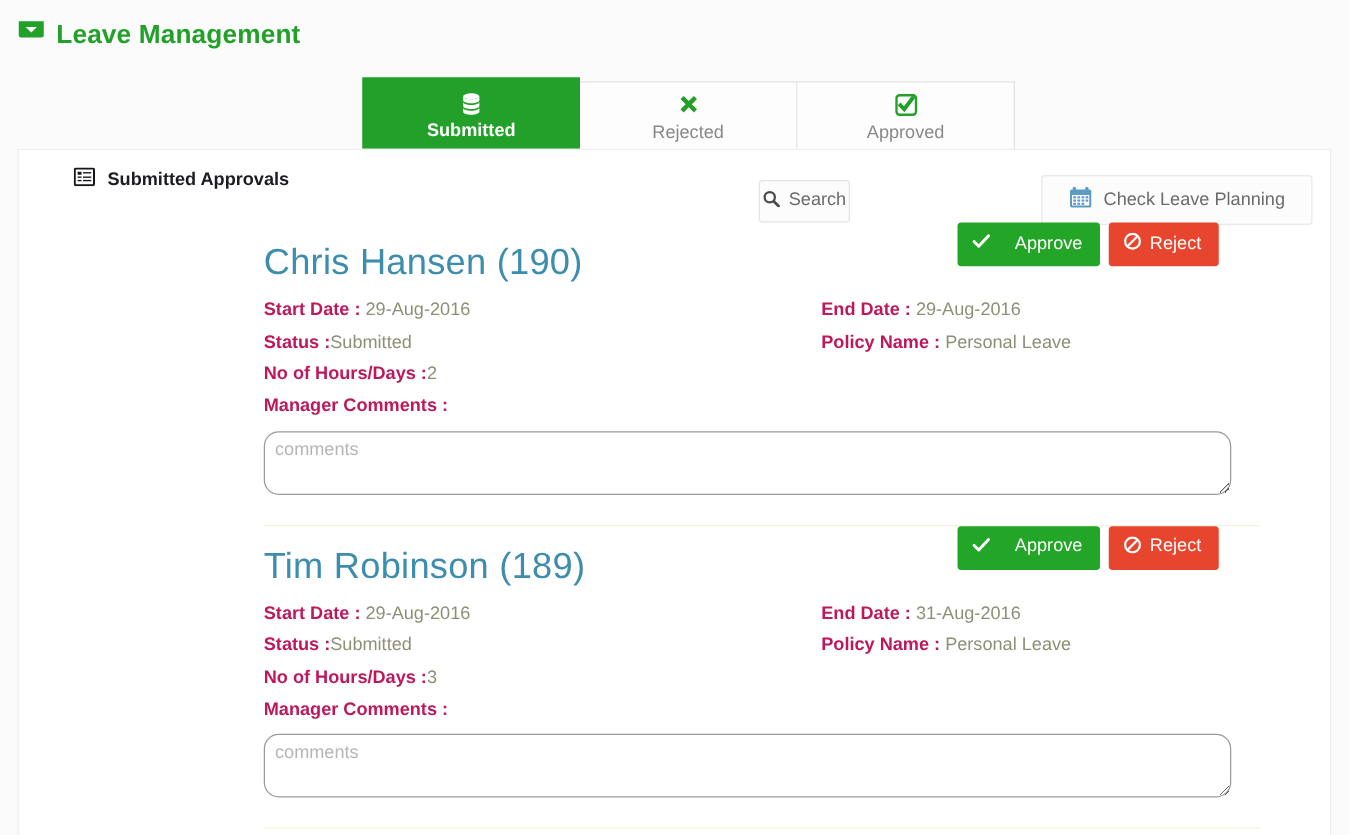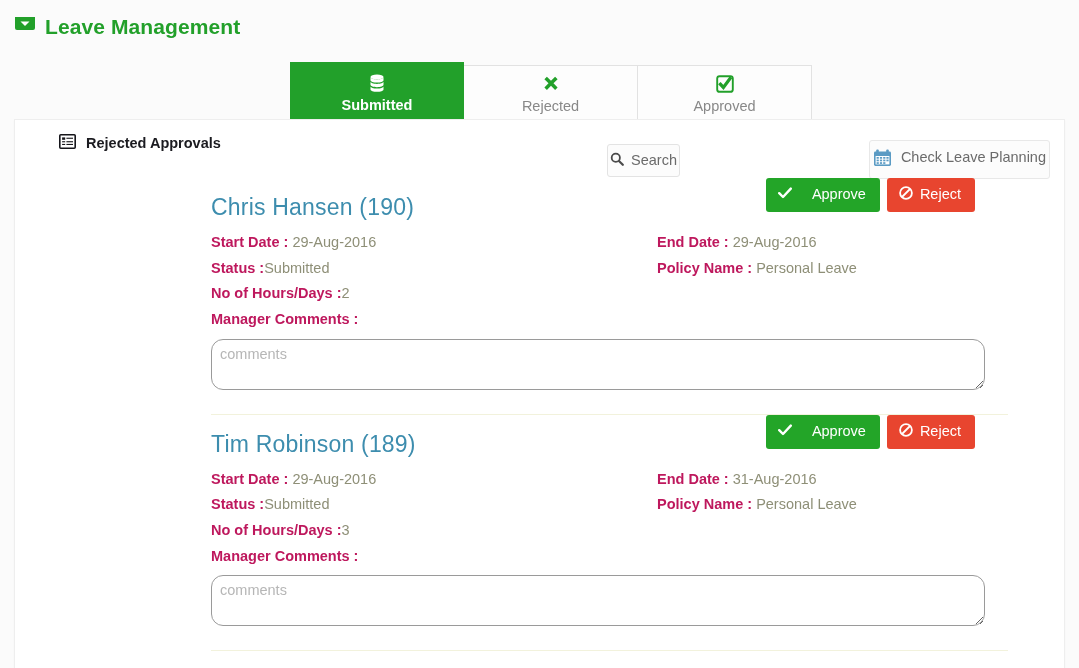--- a/index.html
+++ b/index.html
@@ -110,23 +110,23 @@
     border-radius: 3px;
     color: #6b6b6b;
     font-size: 14.5px;
     cursor: pointer;
   }
   .btn-planning {
     position: absolute;
     right: 14px;
     top: 20px;
     display: flex;
-    align-items: flex-start;
+    align-items: center;
     gap: 9px;
-    padding: 8px 3px;
+    padding: 8px 21px;
     background: #fcfcfc;
     border: 1px solid #e8e8e8;
     border-radius: 3px;
     color: #6b6b6b;
     font-size: 14.5px;
     cursor: pointer;
   }
 
   
   .record {
@@ -153,21 +153,21 @@
     cursor: pointer;
     line-height: 1.1;
   }
   .btn-approve { background: #23a528; gap: 20px; }
   .btn-reject  { background: #e8452f; }
 
   .emp-name {
     margin: 0;
     padding-top: 16px;
     color: #3d8dae;
-    font-size: 23px;
+    font-size: 29px;
     font-weight: normal;
     letter-spacing: .2px;
     cursor: pointer;
   }
 
   .detail-grid {
     display: grid;
     grid-template-columns: 446px 1fr;
     margin-top: 13px;
   }
@@ -262,21 +262,21 @@
         <svg width="17" height="15" viewBox="0 0 17 15">
           <rect x="0.8" y="0.8" width="15.4" height="13.4" rx="1" fill="none" stroke="#15151a" stroke-width="1.6"></rect>
           <rect x="3.1" y="3.4" width="3.1" height="2.4" fill="#15151a"></rect>
           <rect x="7.4" y="3.7" width="6.6" height="1.1" fill="#15151a"></rect>
           <rect x="3.1" y="7.2" width="3.1" height="1.1" fill="#15151a"></rect>
           <rect x="7.4" y="7.2" width="6.6" height="1.1" fill="#15151a"></rect>
           <rect x="3.1" y="9.9" width="3.1" height="1.1" fill="#15151a"></rect>
           <rect x="7.4" y="9.9" width="6.6" height="1.1" fill="#15151a"></rect>
         </svg>
       </span>
-      <span>Rejected Approvals</span>
+      <span>Submitted Approvals</span>
     </div>
 
     <div class="btn-search">
       <span>
         <svg width="14" height="14" viewBox="0 0 14 14">
           <circle cx="5.8" cy="5.8" r="4.1" fill="none" stroke="#4a4a4a" stroke-width="1.8"></circle>
           <path d="M9.2 9.2 L12.8 12.8" stroke="#4a4a4a" stroke-width="2.2" stroke-linecap="round"></path>
         </svg>
       </span>
       <span>Search</span>

